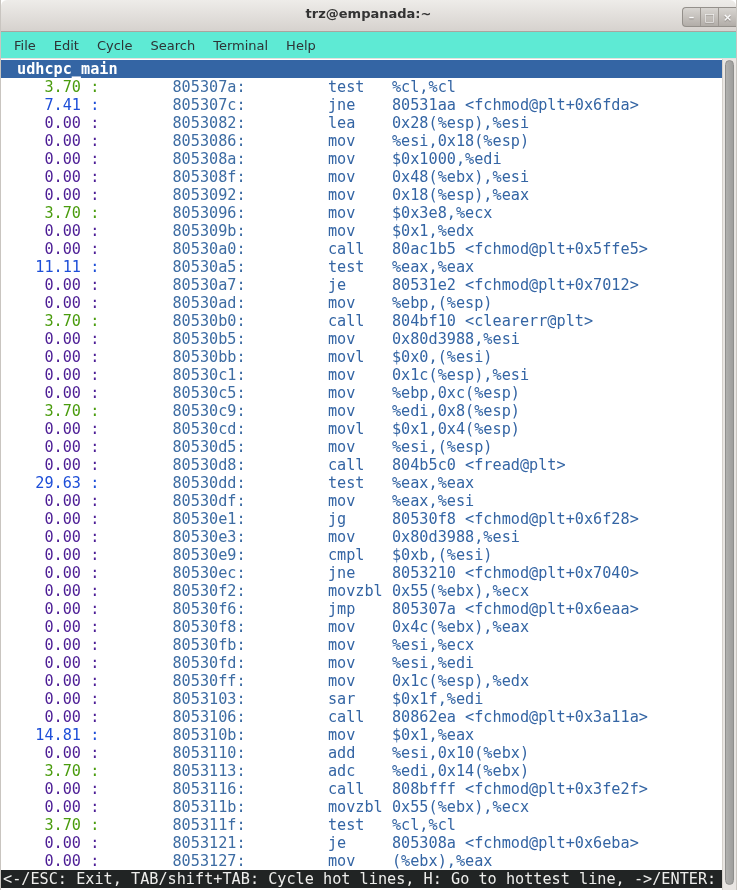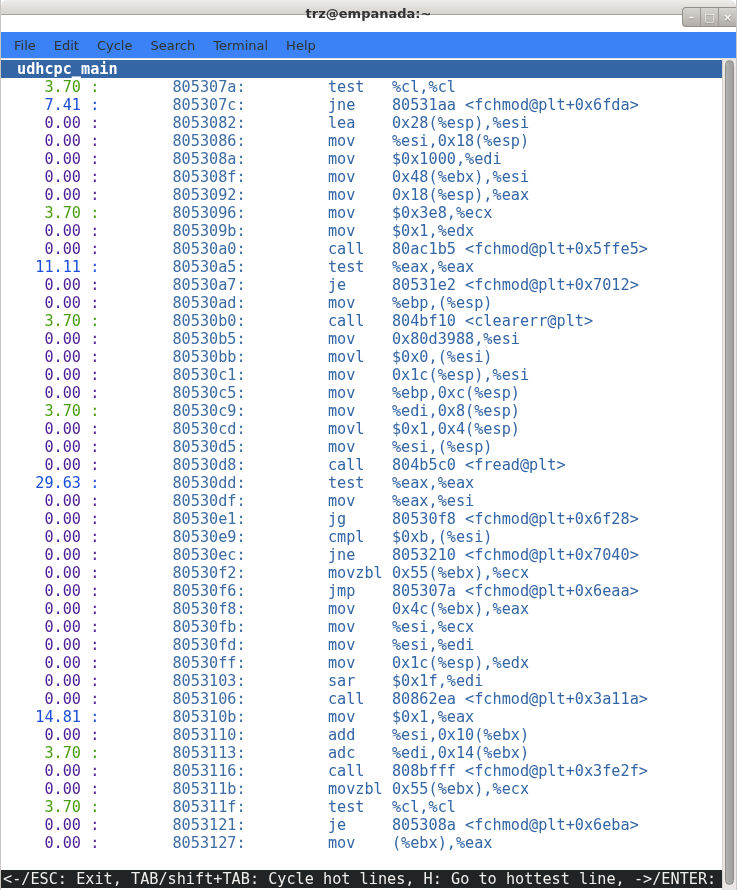--- a/index.html
+++ b/index.html
@@ -4,21 +4,21 @@
 <style>
   * { margin:0; padding:0; box-sizing:border-box; }
   html,body { background:#ffffff; }
   .window {
     position:relative; width:737px; height:890px; overflow:hidden;
     background:#ffffff; border-left:1px solid #c9c5c0; border-right:1px solid #c9c5c0;
     font-family:"DejaVu Sans", sans-serif;
   }
   
   .titlebar {
-    position:absolute; top:0; left:0; right:0; height:15px;
+    position:absolute; top:0; left:0; right:0; height:32px;
     background:linear-gradient(#eeece9, #d6d2ce);
     border-bottom:1px solid #aaa49e;
     border-radius:6px 6px 0 0;
   }
   .titlebar .title {
     position:absolute; left:0; right:0; top:6px; text-align:center;
     font-size:13px; font-weight:bold; color:#333333;
   }
   .win-controls {
     position:absolute; top:7px; right:0; height:20px; width:54px;
@@ -28,21 +28,21 @@
   }
   .wbtn {
     flex:1; display:flex; align-items:center; justify-content:center;
     border-right:1px solid #9c9792; cursor:default;
   }
   .wbtn:last-child { border-right:none; }
   .wbtn .glyph { color:#fafafa; font-size:11px; font-weight:bold; line-height:1; text-shadow:0 1px 1px #8a8580; }
   
   .menubar {
     position:absolute; top:32px; left:0; right:0; height:27px;
-    background:#3b82f6; display:flex; align-items:center; padding-left:4px;
+    background:#5eead4; display:flex; align-items:center; padding-left:4px;
     border-bottom:1px solid #e3e0dd;
   }
   .menu-item { font-size:13px; color:#2e3436; padding:5px 9px; }
   
   .content { position:absolute; top:59px; left:0; right:0; bottom:0; background:#ffffff; }
   .textarea {
     position:absolute; top:1px; left:0; width:723px; bottom:0; overflow:hidden;
     font-family:"DejaVu Sans Mono", monospace; font-size:15.2px; line-height:18px;
   }
   .line { height:18px; white-space:pre; padding-left:16px; overflow:hidden; }
@@ -118,20 +118,21 @@
           <div class="line row"><span class="pct-zero">   0.00 :</span><span class="addr">        80530bb:</span><span class="code">         movl   $0x0,(%esi)</span></div>
           <div class="line row"><span class="pct-zero">   0.00 :</span><span class="addr">        80530c1:</span><span class="code">         mov    0x1c(%esp),%esi</span></div>
           <div class="line row"><span class="pct-zero">   0.00 :</span><span class="addr">        80530c5:</span><span class="code">         mov    %ebp,0xc(%esp)</span></div>
           <div class="line row"><span class="pct-warm">   3.70 :</span><span class="addr">        80530c9:</span><span class="code">         mov    %edi,0x8(%esp)</span></div>
           <div class="line row"><span class="pct-zero">   0.00 :</span><span class="addr">        80530cd:</span><span class="code">         movl   $0x1,0x4(%esp)</span></div>
           <div class="line row"><span class="pct-zero">   0.00 :</span><span class="addr">        80530d5:</span><span class="code">         mov    %esi,(%esp)</span></div>
           <div class="line row"><span class="pct-zero">   0.00 :</span><span class="addr">        80530d8:</span><span class="code">         call   804b5c0 &lt;fread@plt&gt;</span></div>
           <div class="line row"><span class="pct-hot">  29.63 :</span><span class="addr">        80530dd:</span><span class="code">         test   %eax,%eax</span></div>
           <div class="line row"><span class="pct-zero">   0.00 :</span><span class="addr">        80530df:</span><span class="code">         mov    %eax,%esi</span></div>
           <div class="line row"><span class="pct-zero">   0.00 :</span><span class="addr">        80530e1:</span><span class="code">         jg     80530f8 &lt;fchmod@plt+0x6f28&gt;</span></div>
+          <div class="line row"><span class="pct-zero">   0.00 :</span><span class="addr">        80530e3:</span><span class="code">         mov    0x80d3988,%esi</span></div>
           <div class="line row"><span class="pct-zero">   0.00 :</span><span class="addr">        80530e9:</span><span class="code">         cmpl   $0xb,(%esi)</span></div>
           <div class="line row"><span class="pct-zero">   0.00 :</span><span class="addr">        80530ec:</span><span class="code">         jne    8053210 &lt;fchmod@plt+0x7040&gt;</span></div>
           <div class="line row"><span class="pct-zero">   0.00 :</span><span class="addr">        80530f2:</span><span class="code">         movzbl 0x55(%ebx),%ecx</span></div>
           <div class="line row"><span class="pct-zero">   0.00 :</span><span class="addr">        80530f6:</span><span class="code">         jmp    805307a &lt;fchmod@plt+0x6eaa&gt;</span></div>
           <div class="line row"><span class="pct-zero">   0.00 :</span><span class="addr">        80530f8:</span><span class="code">         mov    0x4c(%ebx),%eax</span></div>
           <div class="line row"><span class="pct-zero">   0.00 :</span><span class="addr">        80530fb:</span><span class="code">         mov    %esi,%ecx</span></div>
           <div class="line row"><span class="pct-zero">   0.00 :</span><span class="addr">        80530fd:</span><span class="code">         mov    %esi,%edi</span></div>
           <div class="line row"><span class="pct-zero">   0.00 :</span><span class="addr">        80530ff:</span><span class="code">         mov    0x1c(%esp),%edx</span></div>
           <div class="line row"><span class="pct-zero">   0.00 :</span><span class="addr">        8053103:</span><span class="code">         sar    $0x1f,%edi</span></div>
           <div class="line row"><span class="pct-zero">   0.00 :</span><span class="addr">        8053106:</span><span class="code">         call   80862ea &lt;fchmod@plt+0x3a11a&gt;</span></div>

